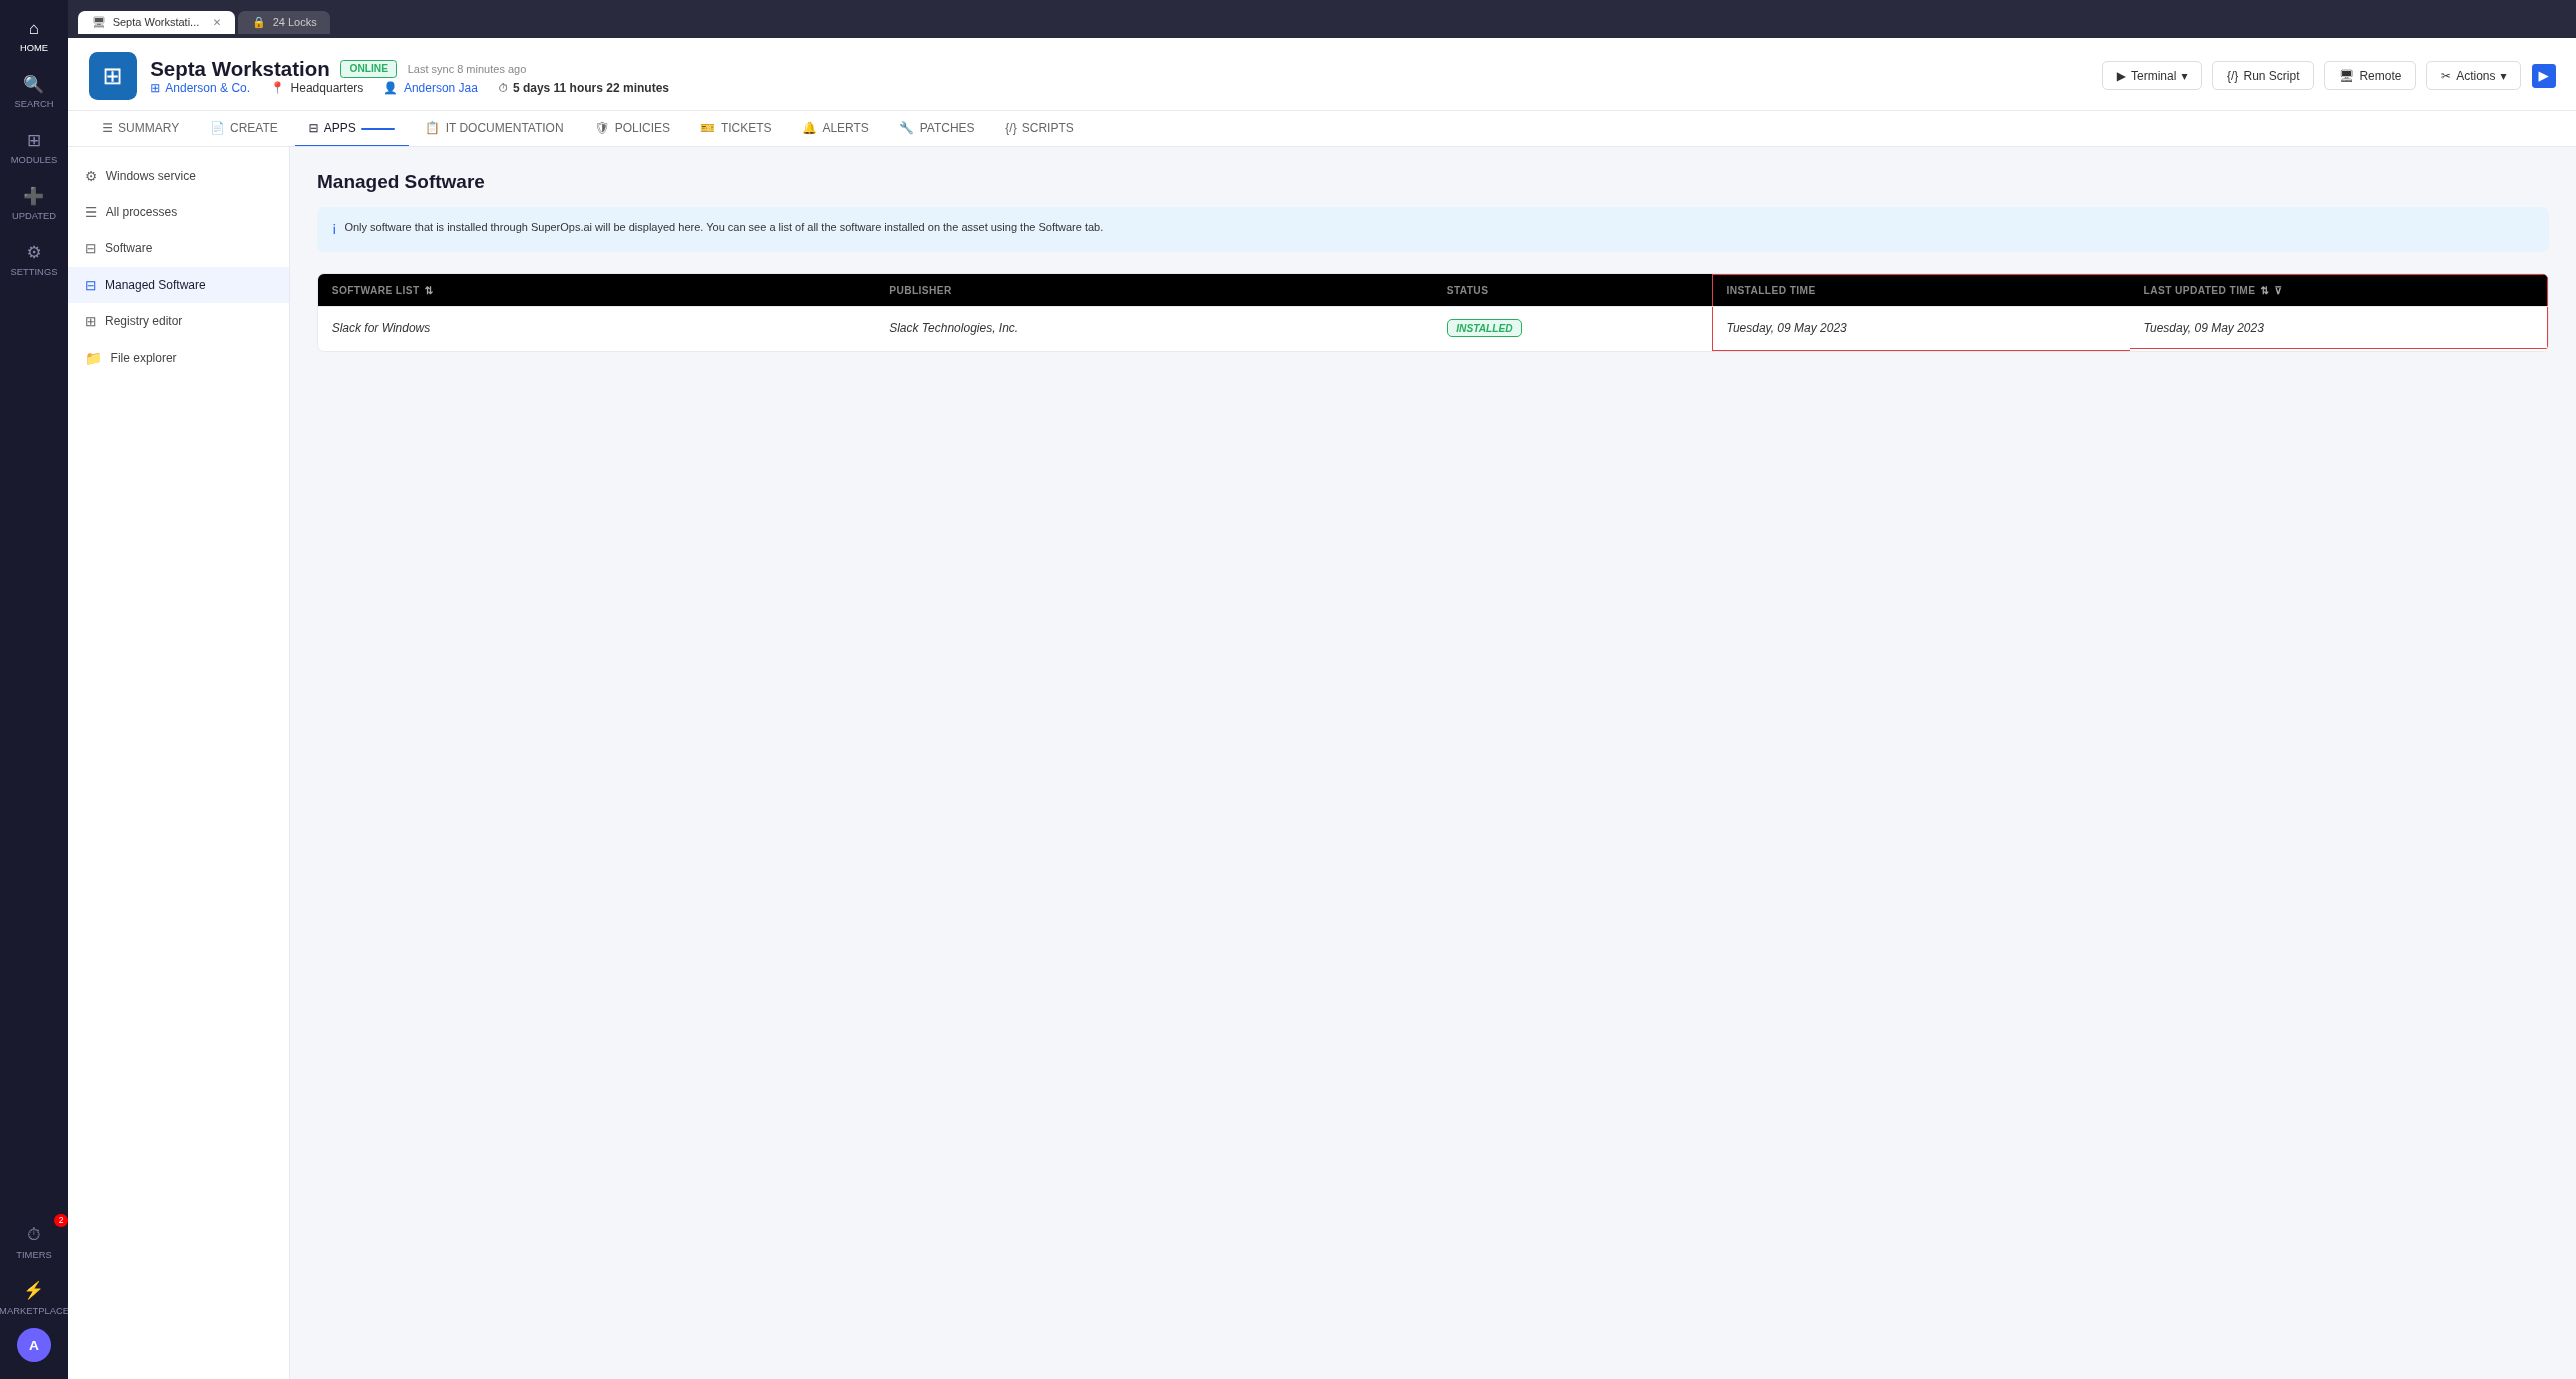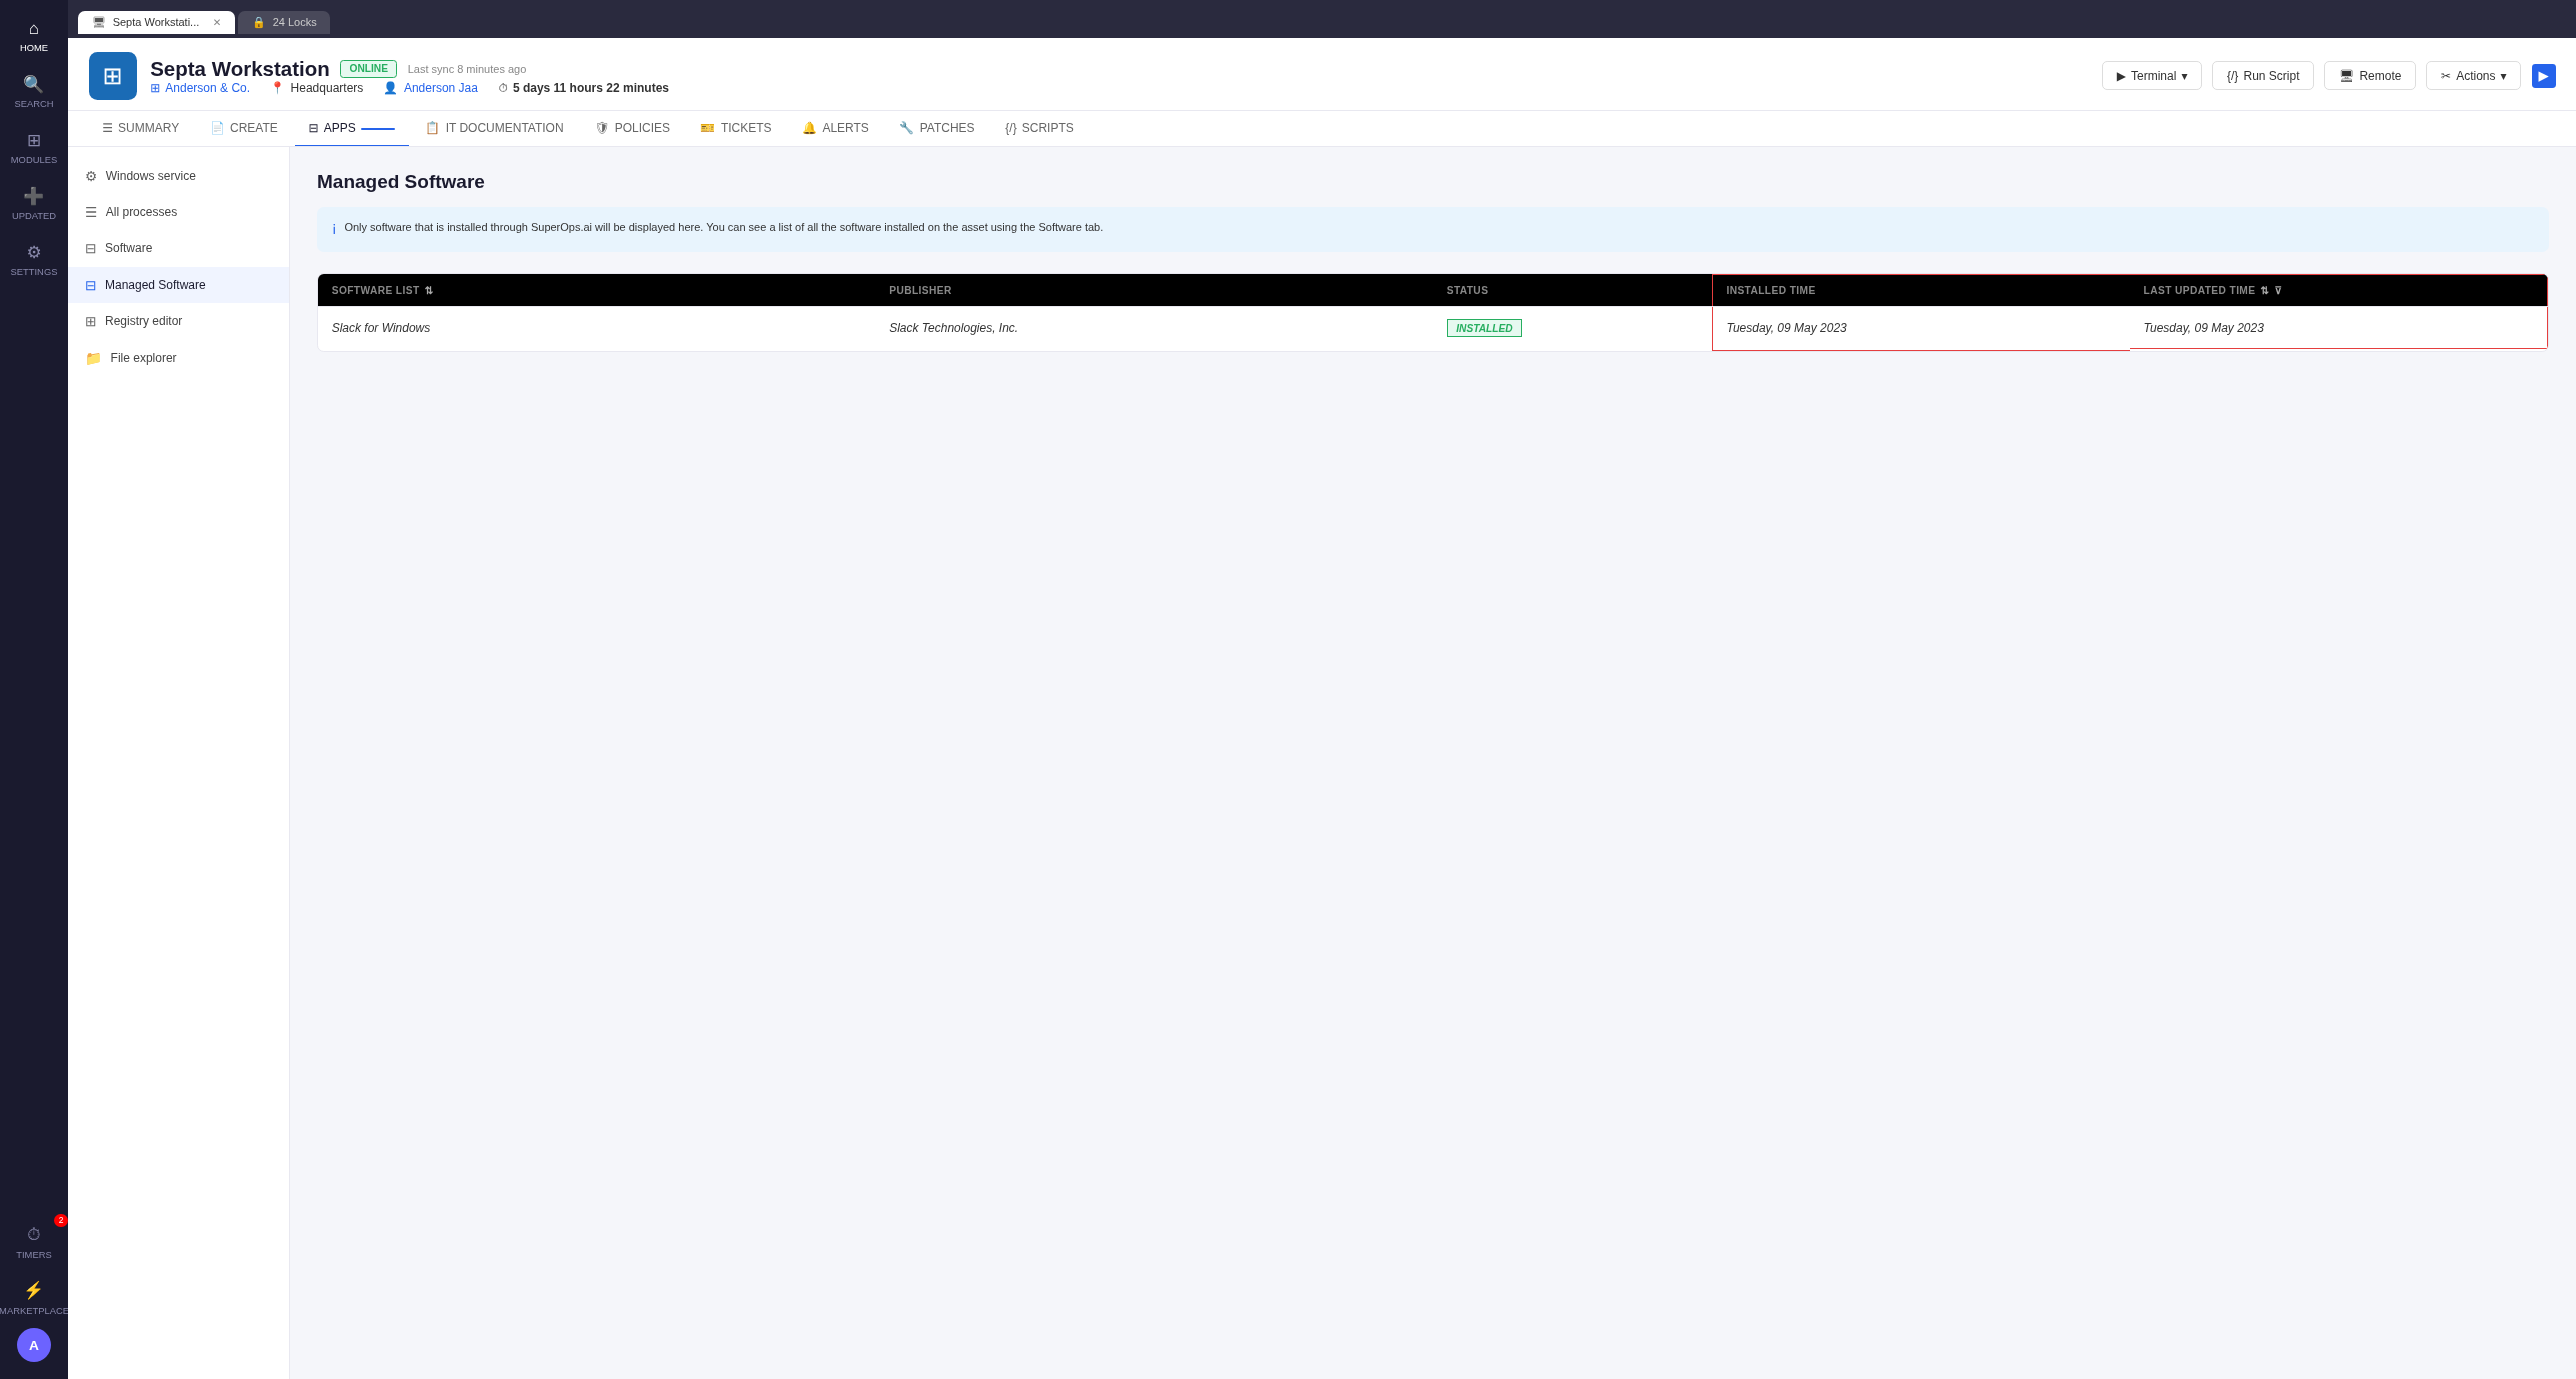--- a/index.html
+++ b/index.html
@@ -256,21 +256,21 @@
     .td {
       padding: 12px 13.7px;
       font-size: 12px;
       color: #333;
       display: flex; align-items: center; font-style: italic;
     }
     .status-badge {
       background: #e6f9f0;
       color: #27ae60;
       border: 0.9px solid #27ae60;
-      border-radius: 0;
+      border-radius: 5px;
       padding: 2.6px 8.5px;
       font-size: 10.2px;
       font-weight: 600;
     }
 
     .sort-icon { font-size: 10.2px; color: #aaa; }
     .filter-icon { font-size: 10.2px; color: #aaa; cursor: pointer; }
 
     .underline-blue {
       display: block;

